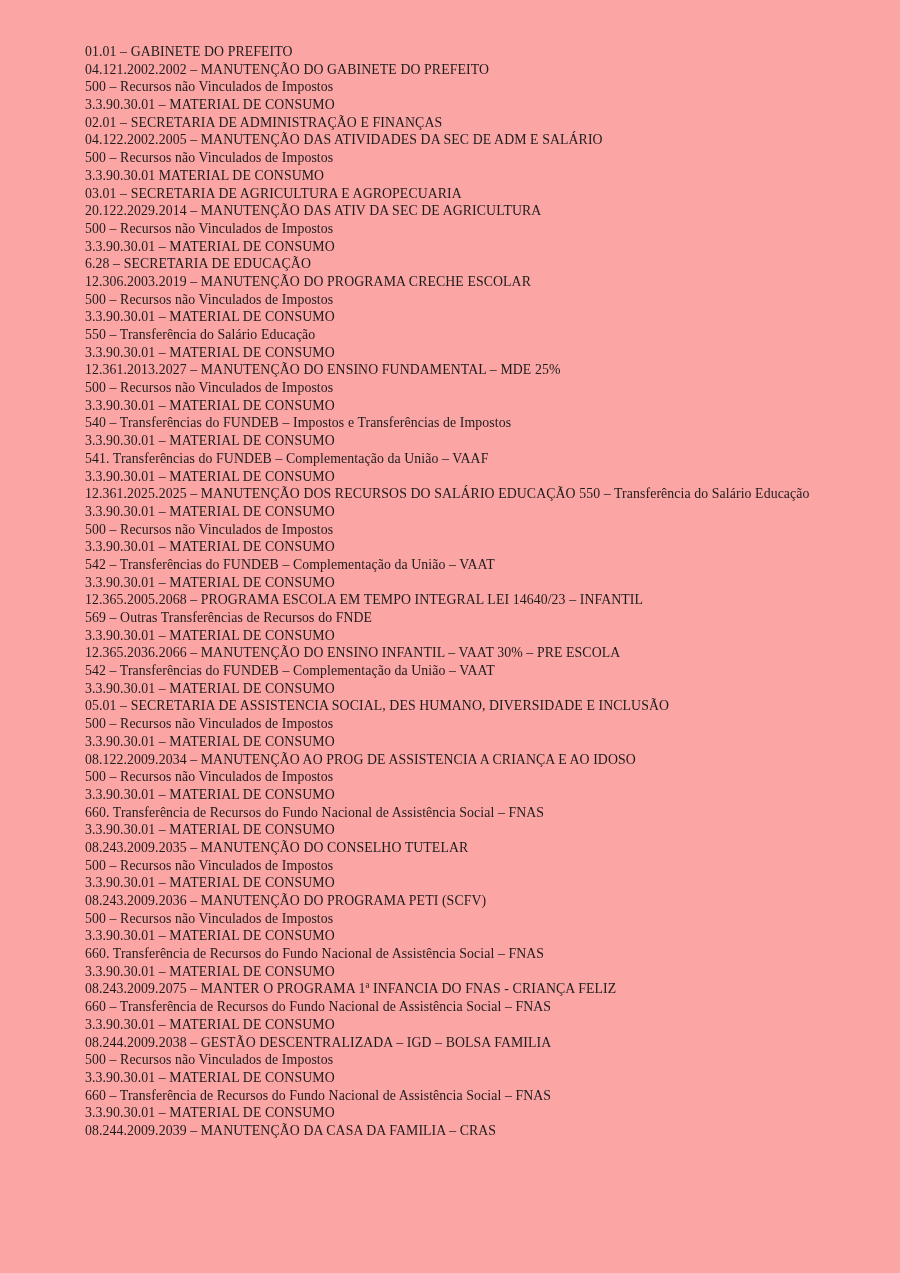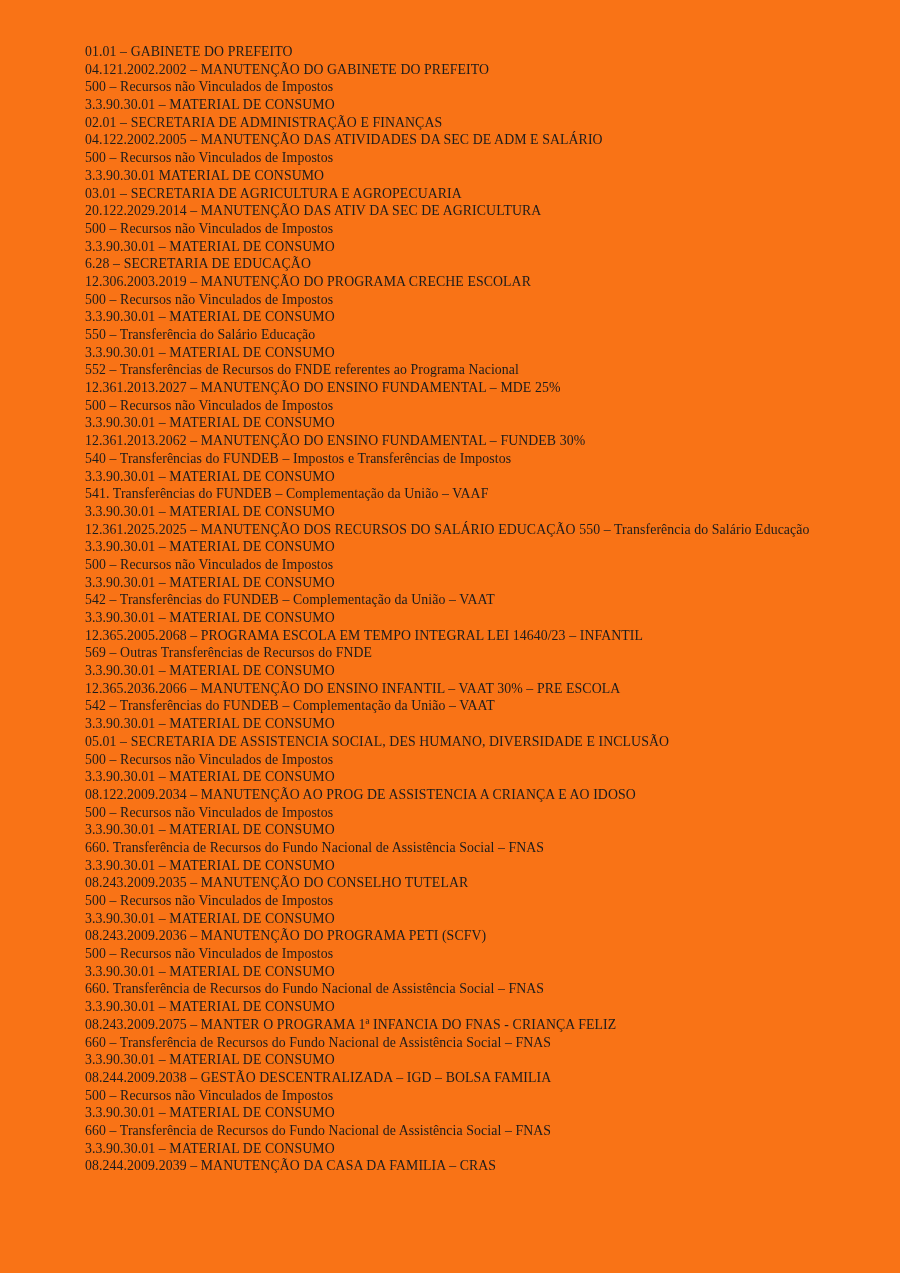--- a/index.html
+++ b/index.html
@@ -12,21 +12,21 @@
     height: 1273px;
     overflow: hidden;
     font-family: "Liberation Serif", "DejaVu Serif", serif;
     color: #1c1c1c;
   }
   .page {
     box-sizing: border-box;
     width: 900px;
     height: 1273px;
     padding: 43px 8px 0 85px;
-    background: #f97316;
+    background: #fca5a5;
   }
   .line {
     font-size: 13.8px;
     line-height: 17.68px;
     white-space: nowrap;
     letter-spacing: 0.1px;
   }
 </style>
 </head>
 <body>
@@ -44,25 +44,23 @@
       <div class="line">03.01 – SECRETARIA DE AGRICULTURA E AGROPECUARIA</div>
       <div class="line">20.122.2029.2014 – MANUTENÇÃO DAS ATIV DA SEC DE AGRICULTURA</div>
       <div class="line">500 – Recursos não Vinculados de Impostos</div>
       <div class="line">3.3.90.30.01 – MATERIAL DE CONSUMO</div>
       <div class="line">6.28 – SECRETARIA DE EDUCAÇÃO</div>
       <div class="line">12.306.2003.2019 – MANUTENÇÃO DO PROGRAMA CRECHE ESCOLAR</div>
       <div class="line">500 – Recursos não Vinculados de Impostos</div>
       <div class="line">3.3.90.30.01 – MATERIAL DE CONSUMO</div>
       <div class="line">550 – Transferência do Salário Educação</div>
       <div class="line">3.3.90.30.01 – MATERIAL DE CONSUMO</div>
-      <div class="line">552 – Transferências de Recursos do FNDE referentes ao Programa Nacional</div>
       <div class="line">12.361.2013.2027 – MANUTENÇÃO DO ENSINO FUNDAMENTAL – MDE 25%</div>
       <div class="line">500 – Recursos não Vinculados de Impostos</div>
       <div class="line">3.3.90.30.01 – MATERIAL DE CONSUMO</div>
-      <div class="line">12.361.2013.2062 – MANUTENÇÃO DO ENSINO FUNDAMENTAL – FUNDEB 30%</div>
       <div class="line">540 – Transferências do FUNDEB – Impostos e Transferências de Impostos</div>
       <div class="line">3.3.90.30.01 – MATERIAL DE CONSUMO</div>
       <div class="line">541. Transferências do FUNDEB – Complementação da União – VAAF</div>
       <div class="line">3.3.90.30.01 – MATERIAL DE CONSUMO</div>
       <div class="line">12.361.2025.2025 – MANUTENÇÃO DOS RECURSOS DO SALÁRIO EDUCAÇÃO 550 – Transferência do Salário Educação</div>
       <div class="line">3.3.90.30.01 – MATERIAL DE CONSUMO</div>
       <div class="line">500 – Recursos não Vinculados de Impostos</div>
       <div class="line">3.3.90.30.01 – MATERIAL DE CONSUMO</div>
       <div class="line">542 – Transferências do FUNDEB – Complementação da União – VAAT</div>
       <div class="line">3.3.90.30.01 – MATERIAL DE CONSUMO</div>

